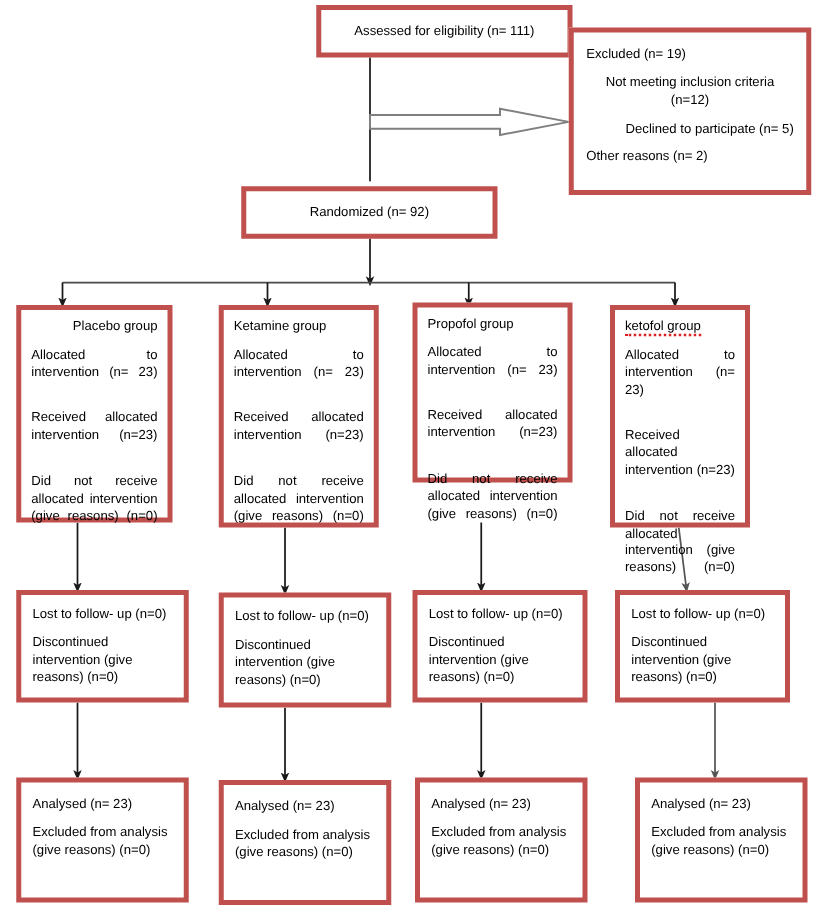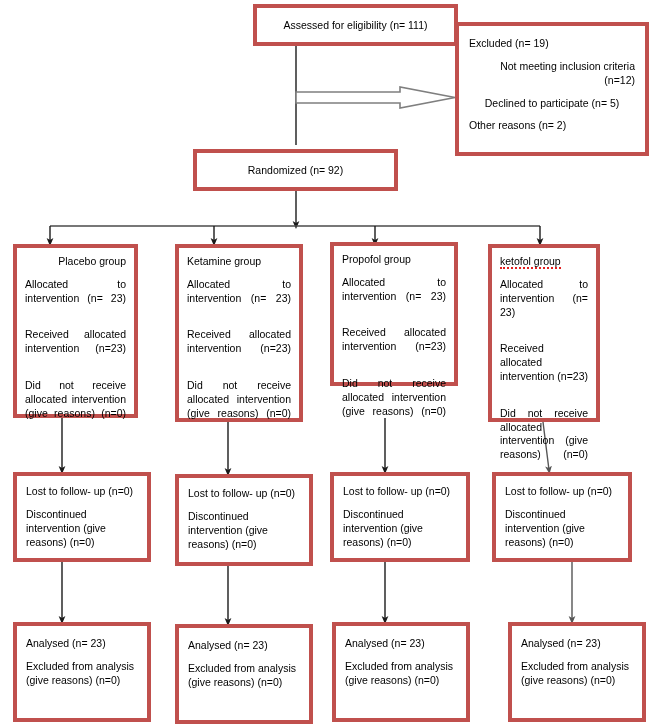--- a/index.html
+++ b/index.html
@@ -144,23 +144,23 @@
   <div class="box" style="left:207px; top:4px; width:205px; height:42px;margin-left:46px;">
     <div class="inner" style="padding-top:11px;">
       <div class="line" style="text-align:center;">Assessed for eligibility (n= 111)</div>
     </div>
   </div>
 
   <div class="box" style="left:455px; top:22px; width:194px; height:134px;">
     <div class="inner" style="padding:11px 10px;">
       <div class="line" style="text-align:left;">Excluded (n= 19)</div>
       <div class="gap"></div>
-      <div class="line" style="text-align:right;">Not meeting inclusion criteria (n=12)</div>
-      <div class="gap"></div>
-      <div class="line" style="text-align:center;">Declined to participate (n= 5)</div>
+      <div class="line" style="text-align:center;">Not meeting inclusion criteria (n=12)</div>
+      <div class="gap"></div>
+      <div class="line" style="text-align:right;">Declined to participate (n= 5)</div>
       <div class="gap"></div>
       <div class="line" style="text-align:left;">Other reasons (n= 2)</div>
     </div>
   </div>
 
   <div class="box" style="left:193px; top:149px; width:205px; height:42px;">
     <div class="inner" style="padding-top:11px;">
       <div class="line" style="text-align:center;">Randomized (n= 92)</div>
     </div>
   </div>

